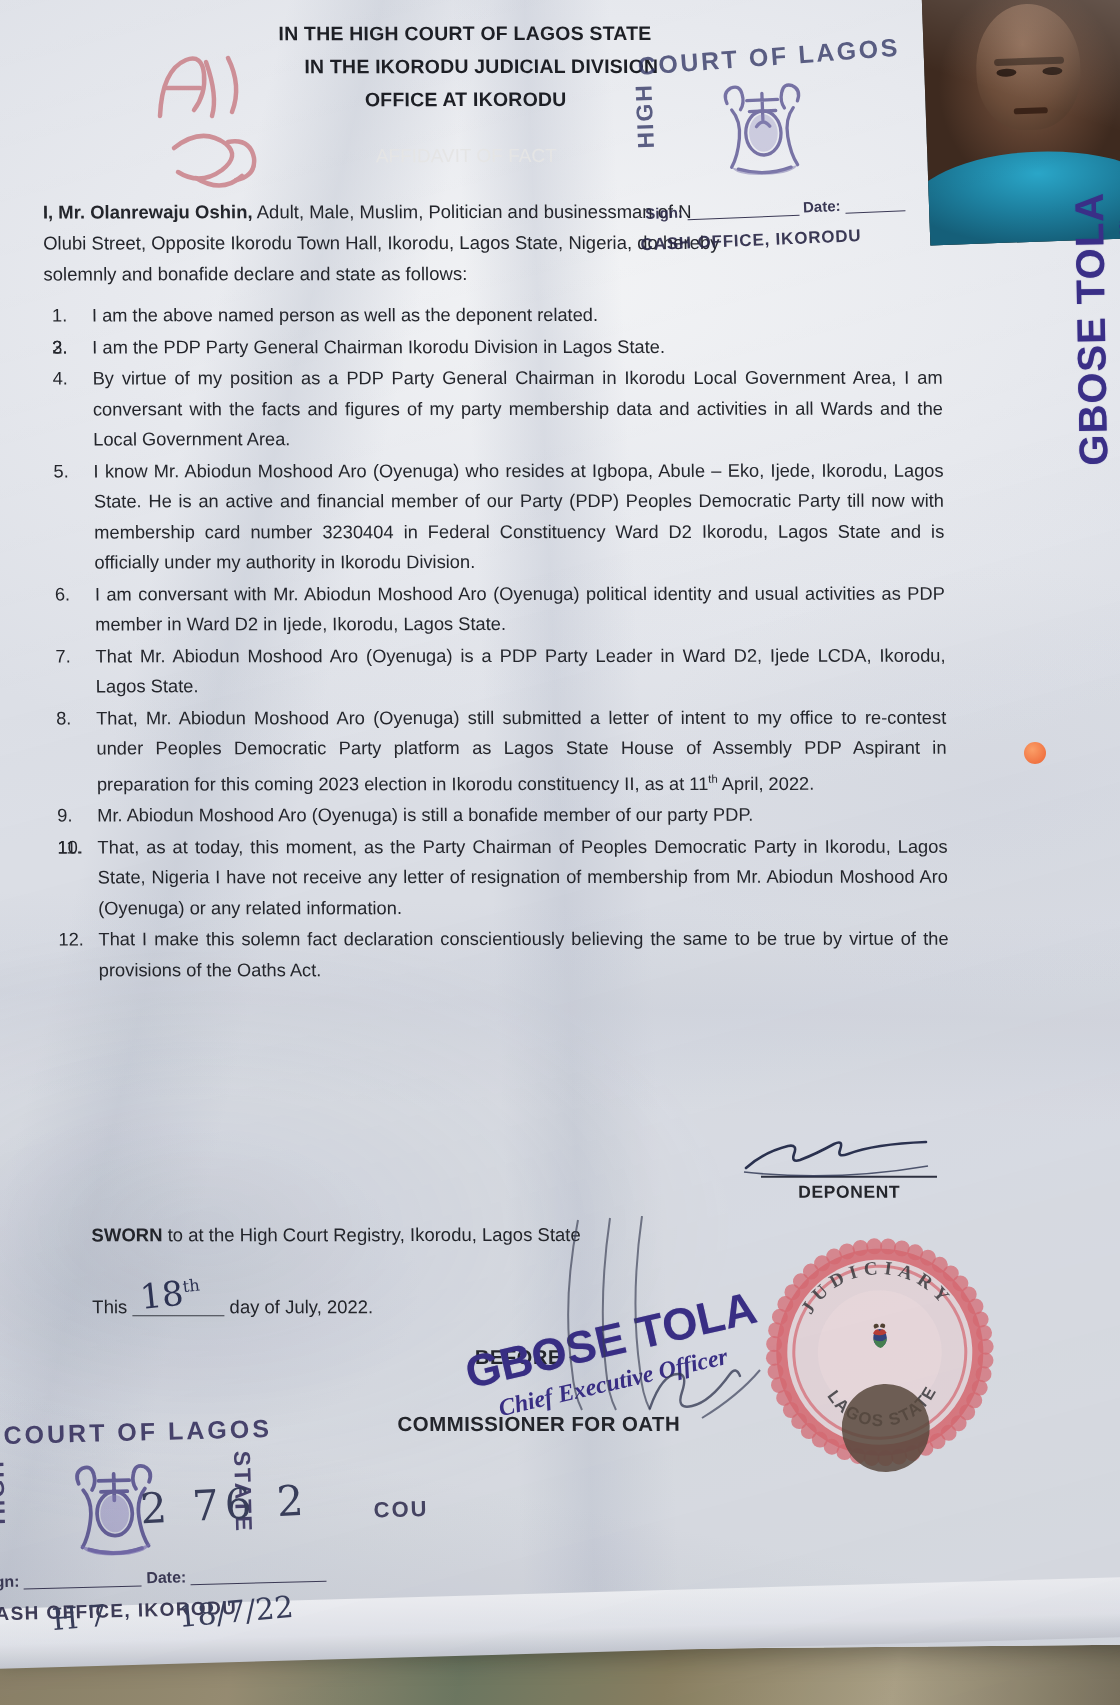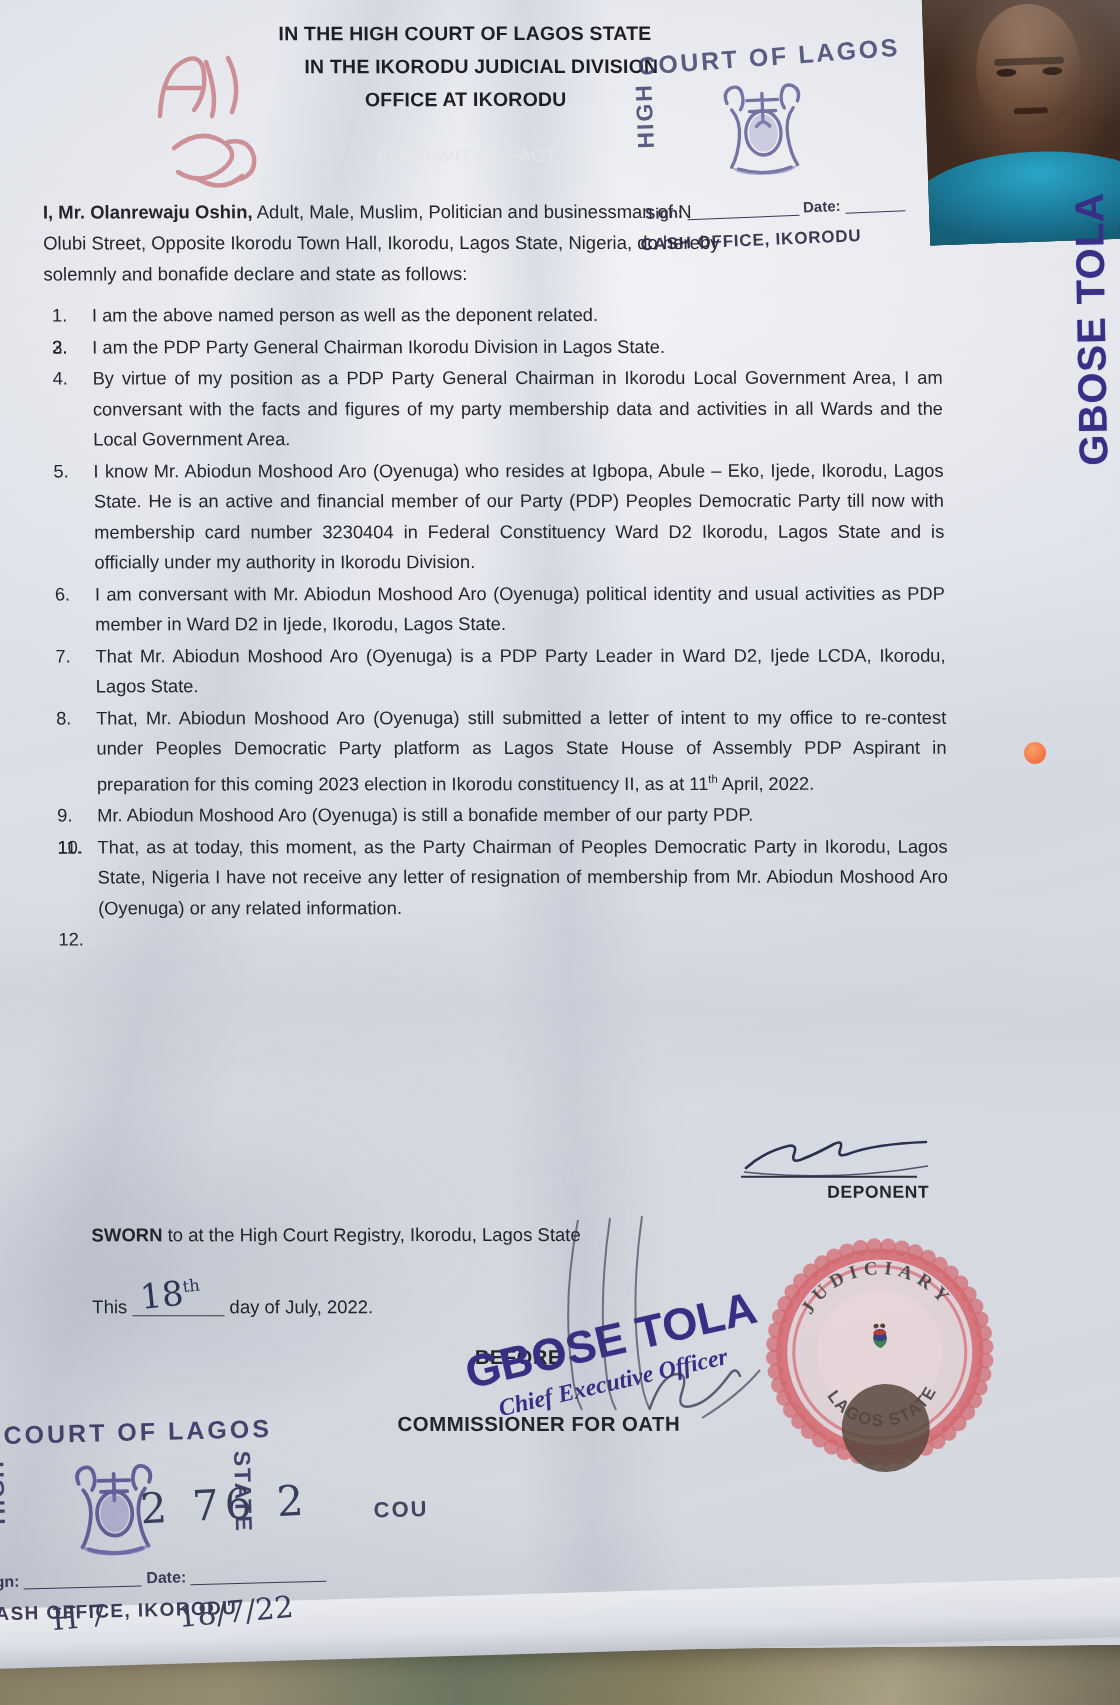--- a/index.html
+++ b/index.html
@@ -300,24 +300,24 @@
           <li class="j"><span class="num">2.</span></li>
           <li class="j"><span class="num">3.</span><span>I am the PDP Party General Chairman Ikorodu Division in Lagos State.</span></li>
           <li class="j"><span class="num">4.</span><span>By virtue of my position as a PDP Party General Chairman in Ikorodu Local Government Area, I am conversant with the facts and figures of my party membership data and activities in all Wards and the Local Government Area.</span></li>
           <li class="j"><span class="num">5.</span><span>I know Mr. Abiodun Moshood Aro (Oyenuga) who resides at Igbopa, Abule – Eko, Ijede, Ikorodu, Lagos State. He is an active and financial member of our Party (PDP) Peoples Democratic Party till now with membership card number 3230404 in Federal Constituency Ward D2 Ikorodu, Lagos State and is officially under my authority in Ikorodu Division.</span></li>
           <li class="j"><span class="num">6.</span><span>I am conversant with Mr. Abiodun Moshood Aro (Oyenuga) political identity and usual activities as PDP member in Ward D2 in Ijede, Ikorodu, Lagos State.</span></li>
           <li class="j"><span class="num">7.</span><span>That Mr. Abiodun Moshood Aro (Oyenuga) is a PDP Party Leader in Ward D2, Ijede LCDA, Ikorodu, Lagos State.</span></li>
           <li class="j"><span class="num">8.</span><span>That, Mr. Abiodun Moshood Aro (Oyenuga) still submitted a letter of intent to my office to re-contest under Peoples Democratic Party platform as Lagos State House of Assembly PDP Aspirant in preparation for this coming 2023 election in Ikorodu constituency II, as at 11</span><sup>th</sup><span> April, 2022.</span></li>
           <li class="j"><span class="num">9.</span><span>Mr. Abiodun Moshood Aro (Oyenuga) is still a bonafide member of our party PDP.</span></li>
           <li class="j"><span class="num">10.</span></li>
           <li class="j"><span class="num">11.</span><span>That, as at today, this moment, as the Party Chairman of Peoples Democratic Party in Ikorodu, Lagos State, Nigeria I have not receive any letter of resignation of membership from Mr. Abiodun Moshood Aro (Oyenuga) or any related information.</span></li>
-          <li class="j"><span class="num">12.</span></li>
+          <li class="j"><span class="num">12.</span><span>That I make this solemn fact declaration conscientiously believing the same to be true by virtue of the provisions of the Oaths Act.</span></li>
         </ol>
 
-    <div class="blk" style="left:722px;top:1176px;width:200px;text-align:right;">
+    <div class="blk" style="left:742px;top:1176px;width:200px;text-align:center;">
       <div style="border-top:2px solid #2e3140;width:176px;margin:0 auto 4px;"></div>
       <div class="sign-label">DEPONENT</div>
     </div>
 
     <div class="blk sworn" style="left:84px;top:1224px;width:640px;">
       <b>SWORN</b><span> to at the High Court Registry, Ikorodu, Lagos State</span>
     </div>
 
     <div class="blk sworn" style="left:84px;top:1296px;width:520px;">
       <span>This</span>

